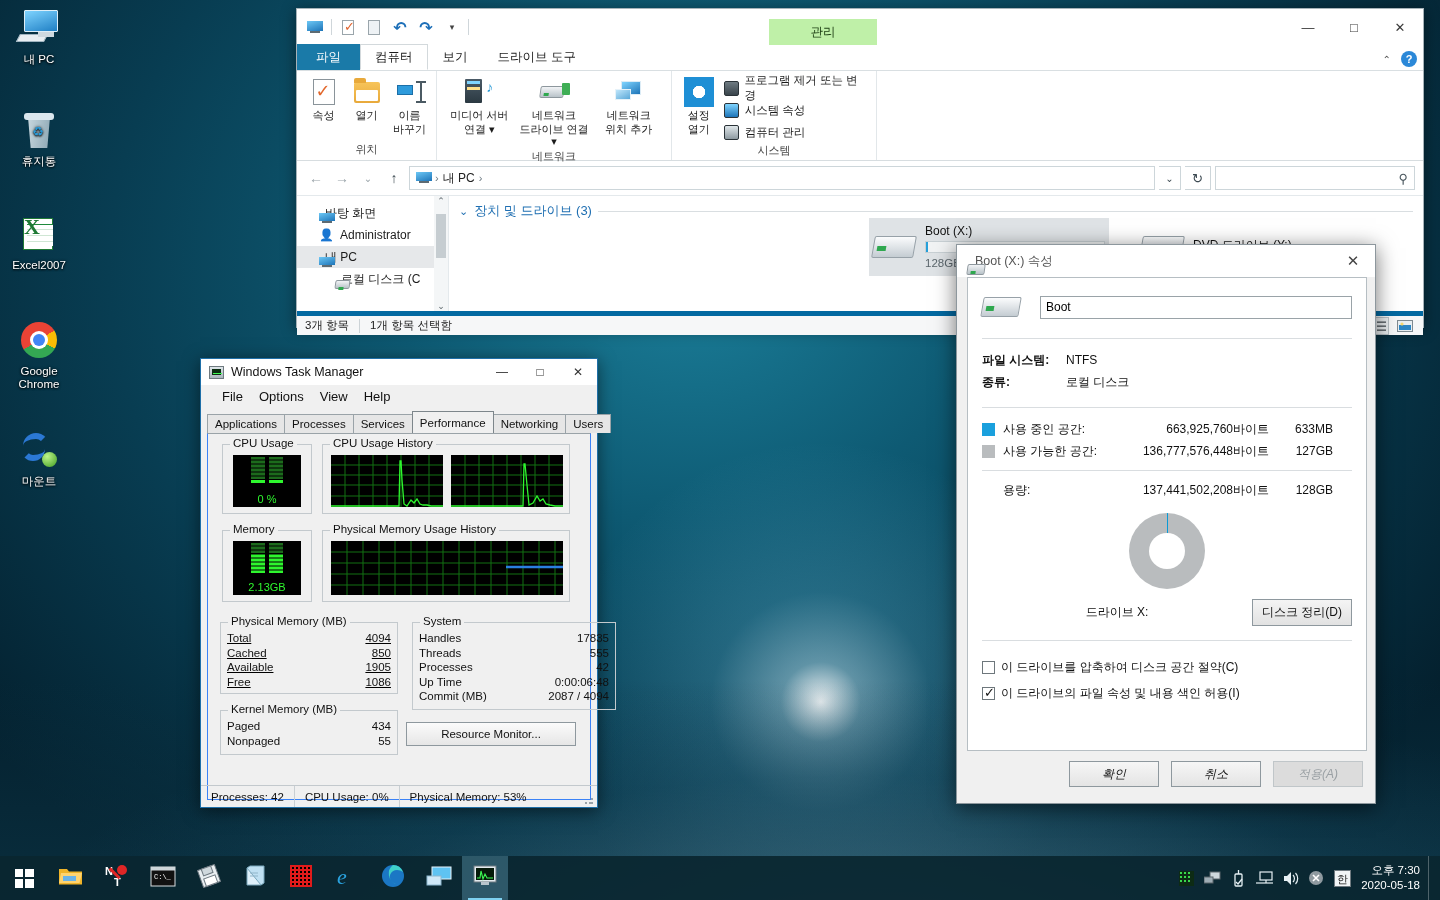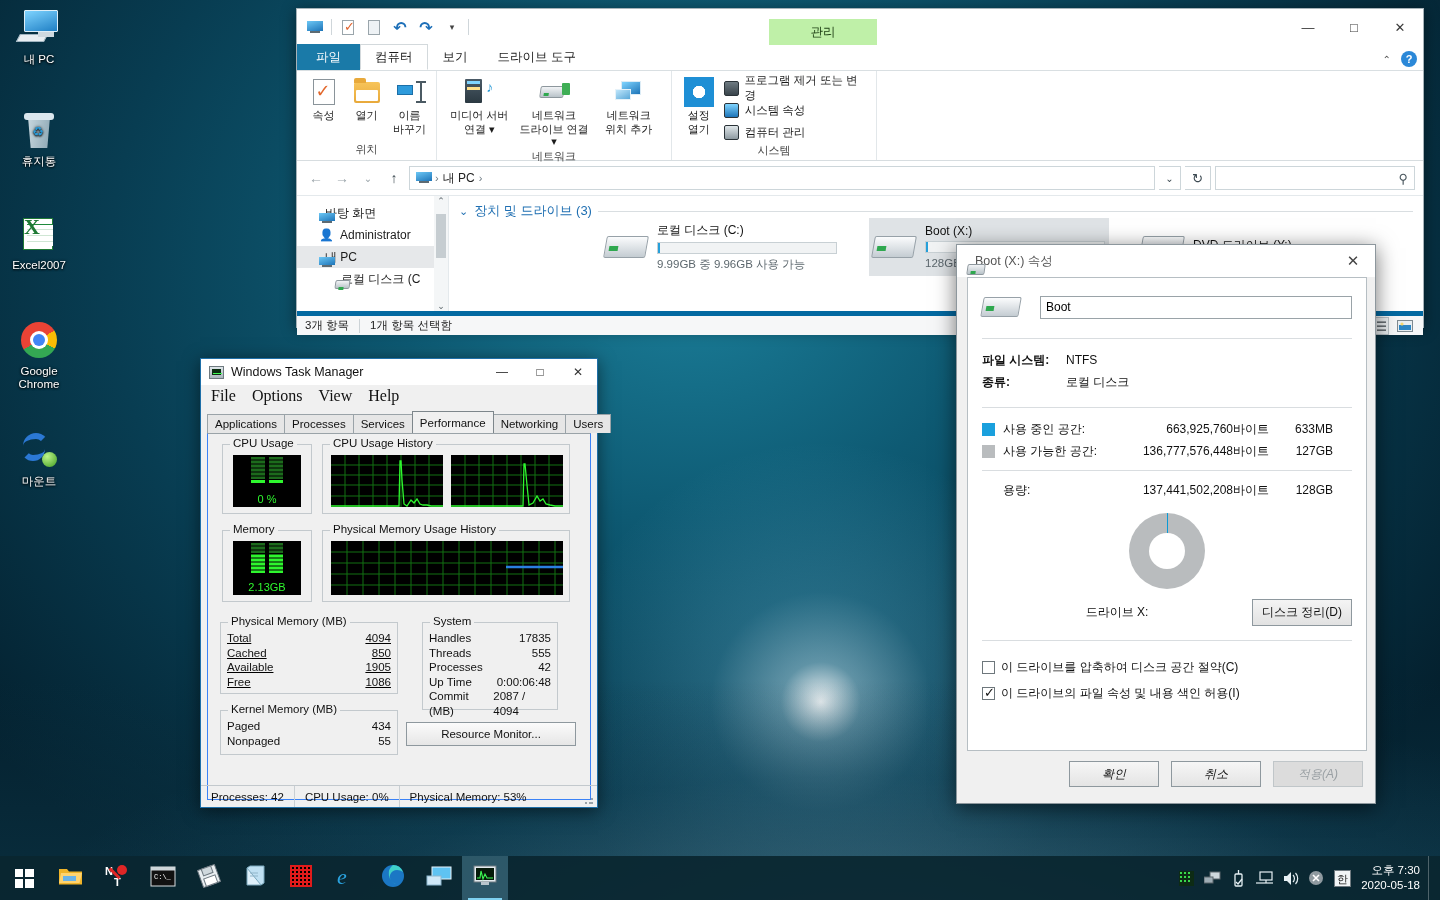--- a/index.html
+++ b/index.html
@@ -171,21 +171,21 @@
   .vbtn.on{ border-color:#b8c0c5; background:#e9edef;}
 
   
   #taskmgr{ left:200px; top:358px; width:398px; height:450px; border:1px solid #1e6fa8; background:#f0f0f0; box-shadow:0 3px 16px rgba(0,0,0,0.5); }
   #tm-title{ height:26px; background:#fff; display:flex; align-items:center; padding-left:8px; gap:7px; font-size:12.5px; color:#111;}
   #tm-title .wc{ margin-left:auto; display:flex;}
   .tmwbtn{ width:38px; height:26px; display:flex; align-items:center; justify-content:center; font-size:12px; color:#333;}
   .tm-ic{ width:15px; height:13px; background:linear-gradient(#dfe6ea,#a9b6bd); border:1px solid #6f7a80; position:relative;}
   .tm-ic:after{ content:""; position:absolute; left:2px; top:2px; right:2px; bottom:3px; background:#0b2d12;}
   .tm-ic:before{ content:""; position:absolute; left:3px; top:6px; width:9px; height:1px; background:#3dfb52; z-index:2;}
-  #tm-menu{ height:22px; background:#f0f0f0; display:flex; align-items:center; gap:16px; padding-left:10px; font-size:16px; color:#111;font-family:Liberation Serif, serif;}
+  #tm-menu{ height:22px; background:#f0f0f0; display:flex; align-items:center; gap:16px; padding-left:21px; font-size:13px; color:#111;}
   #tm-tabs{ display:flex; align-items:flex-end; padding:6px 0 0 6px; gap:0; height:26px; background:#f0f0f0;}
   .tmtab{ height:19px; padding:0 7px; font-size:11.5px; border:1px solid #9aa3a8; border-bottom:none; background:#e6e6e6; display:flex; align-items:center; color:#111; margin-right:-1px;}
   .tmtab.active{ background:#f0f0f0; height:22px; position:relative; z-index:2; border-color:#7d868b;}
   #tm-panel{ margin:0 6px; height:367px; border:1px solid #3b82f6; border-top:1px solid #9aa3a8; background:#f0f0f0; position:relative; padding:11px;}
   .gbox{ position:absolute; border:1px solid #c3c9cd;}
   .gbox > .legend{ position:absolute; top:-8px; left:7px; background:#f0f0f0; padding:0 3px; font-size:11.5px; color:#111;}
   .graph{ background:#000; position:absolute;}
   .meter{ background:#000; position:absolute; display:flex; flex-direction:column; align-items:center; justify-content:flex-end; padding-bottom:2px;}
   .meter .val{ color:#2ef72e; font-size:11px; font-family:"Liberation Sans",sans-serif;}
   .statrow{ display:flex; justify-content:space-between; font-size:11.5px; color:#111; padding:0 6px; line-height:14.5px;}
@@ -489,33 +489,20 @@
       </div>
     </div>
 
     <div id="content">
       <div class="grouphdr">
         <span style="font-size:11px;">⌄</span>
         <span>장치 및 드라이브 (3)</span>
         <span class="line"></span>
       </div>
 
-      <div class="drivetile" style="left:152px; top:22px;">
-        <div class="bigdrive">
-            <i></i>
-            <b></b>
-          </div>
-        <div class="drivetxt">
-          <div class="drivename">로컬 디스크 (C:)</div>
-          <div class="drivebar">
-              <i style="width:1%"></i>
-            </div>
-          <div class="drivesub">9.99GB 중 9.96GB 사용 가능</div>
-        </div>
-      </div>
 
       <div class="drivetile sel" style="left:420px; top:22px;justify-content:flex-end;">
         <div class="bigdrive">
             <i></i>
             <b></b>
           </div>
         <div class="drivetxt">
           <div class="drivename">Boot (X:)</div>
           <div class="drivebar">
               <i style="width:1%"></i>
@@ -741,21 +728,21 @@
             <span>Paged</span>
             <span>434</span>
           </div>
         <div class="statrow">
             <span>Nonpaged</span>
             <span>55</span>
           </div>
       </div>
     </div>
 
-    <div class="gbox" style="left:214px; top:188px; width:136px; height:88px;">
+    <div class="gbox" style="left:204px; top:188px; width:204px; height:88px;">
       <span class="legend">System</span>
       <div style="padding-top:8px;">
         <div class="statrow">
             <span>Handles</span>
             <span>17835</span>
           </div>
         <div class="statrow">
             <span>Threads</span>
             <span>555</span>
           </div>

